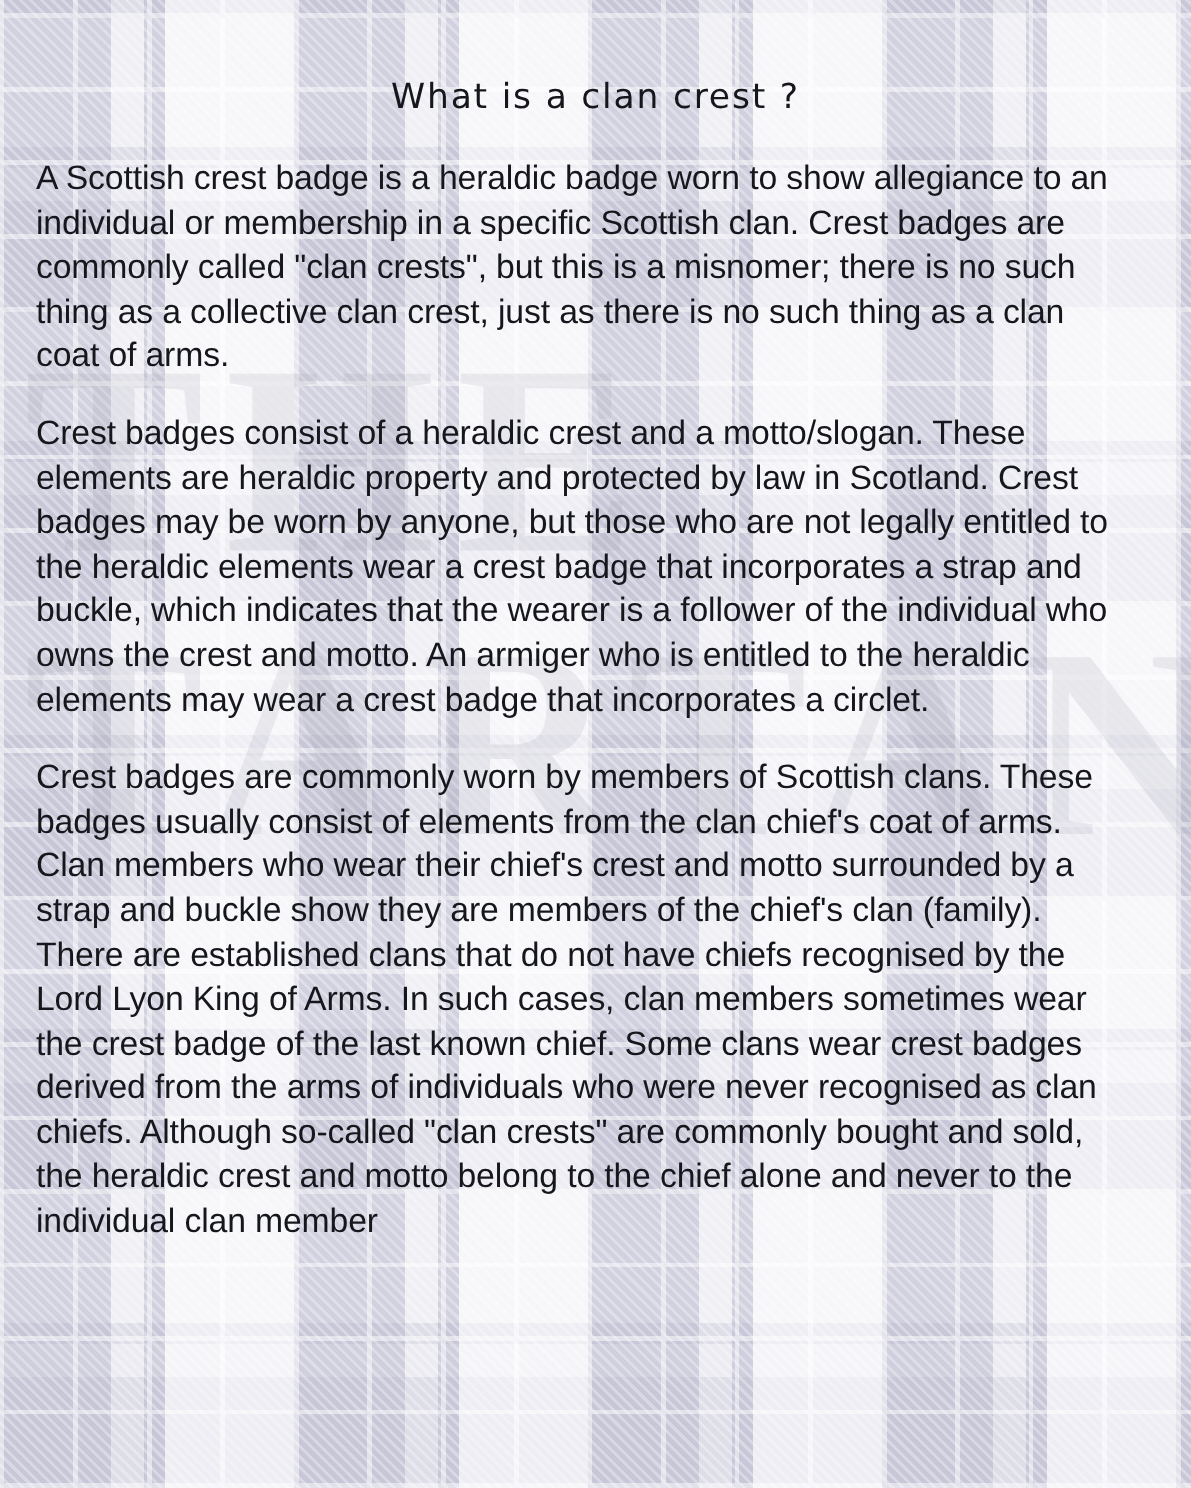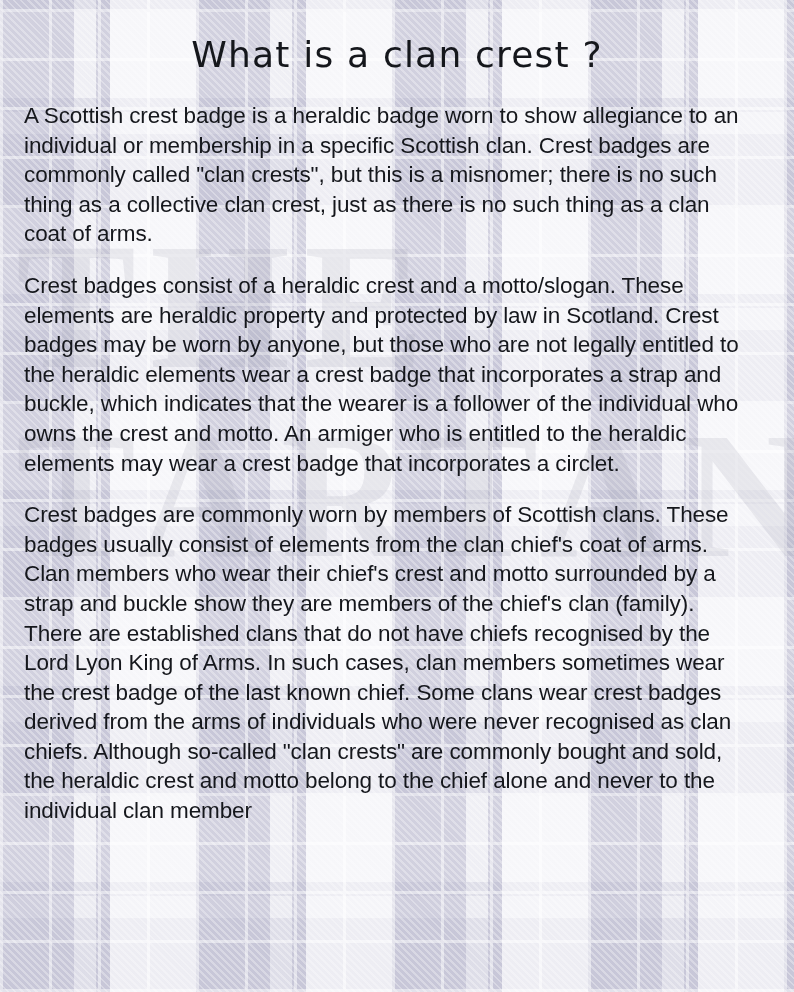--- a/index.html
+++ b/index.html
@@ -90,25 +90,25 @@
   }
 
   .content {
     position: relative;
     padding: 0 24px;
     color: #111318;
   }
 
   .title {
     margin: 0;
-    padding-top: 34px;
+    padding-top: 52px;
     text-align: center;
     font-family: "DejaVu Sans", sans-serif;
     font-weight: 400;
-    font-size: 36px;
+    font-size: 23px;
     letter-spacing: 1.2px;
     color: #15171c;
   }
 
   .body-text {
     margin-top: 26px;
   }
 
   .para {
     margin: 0 16px 22px 0;

